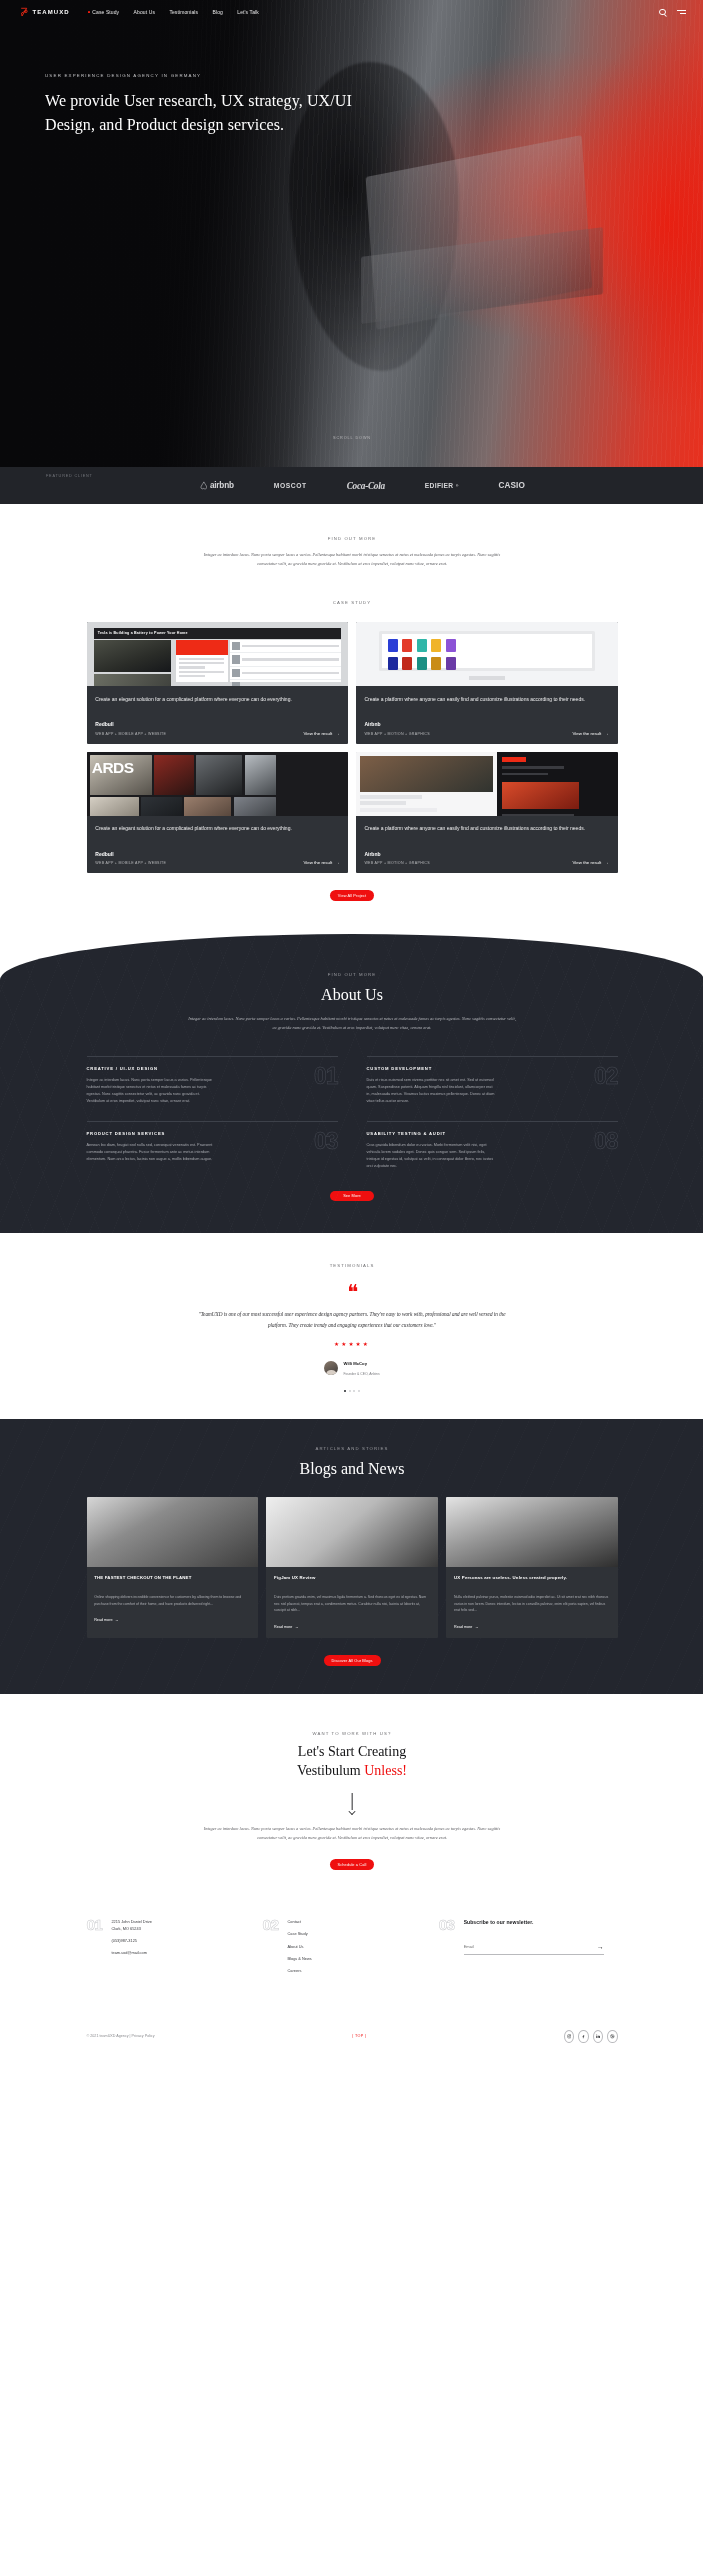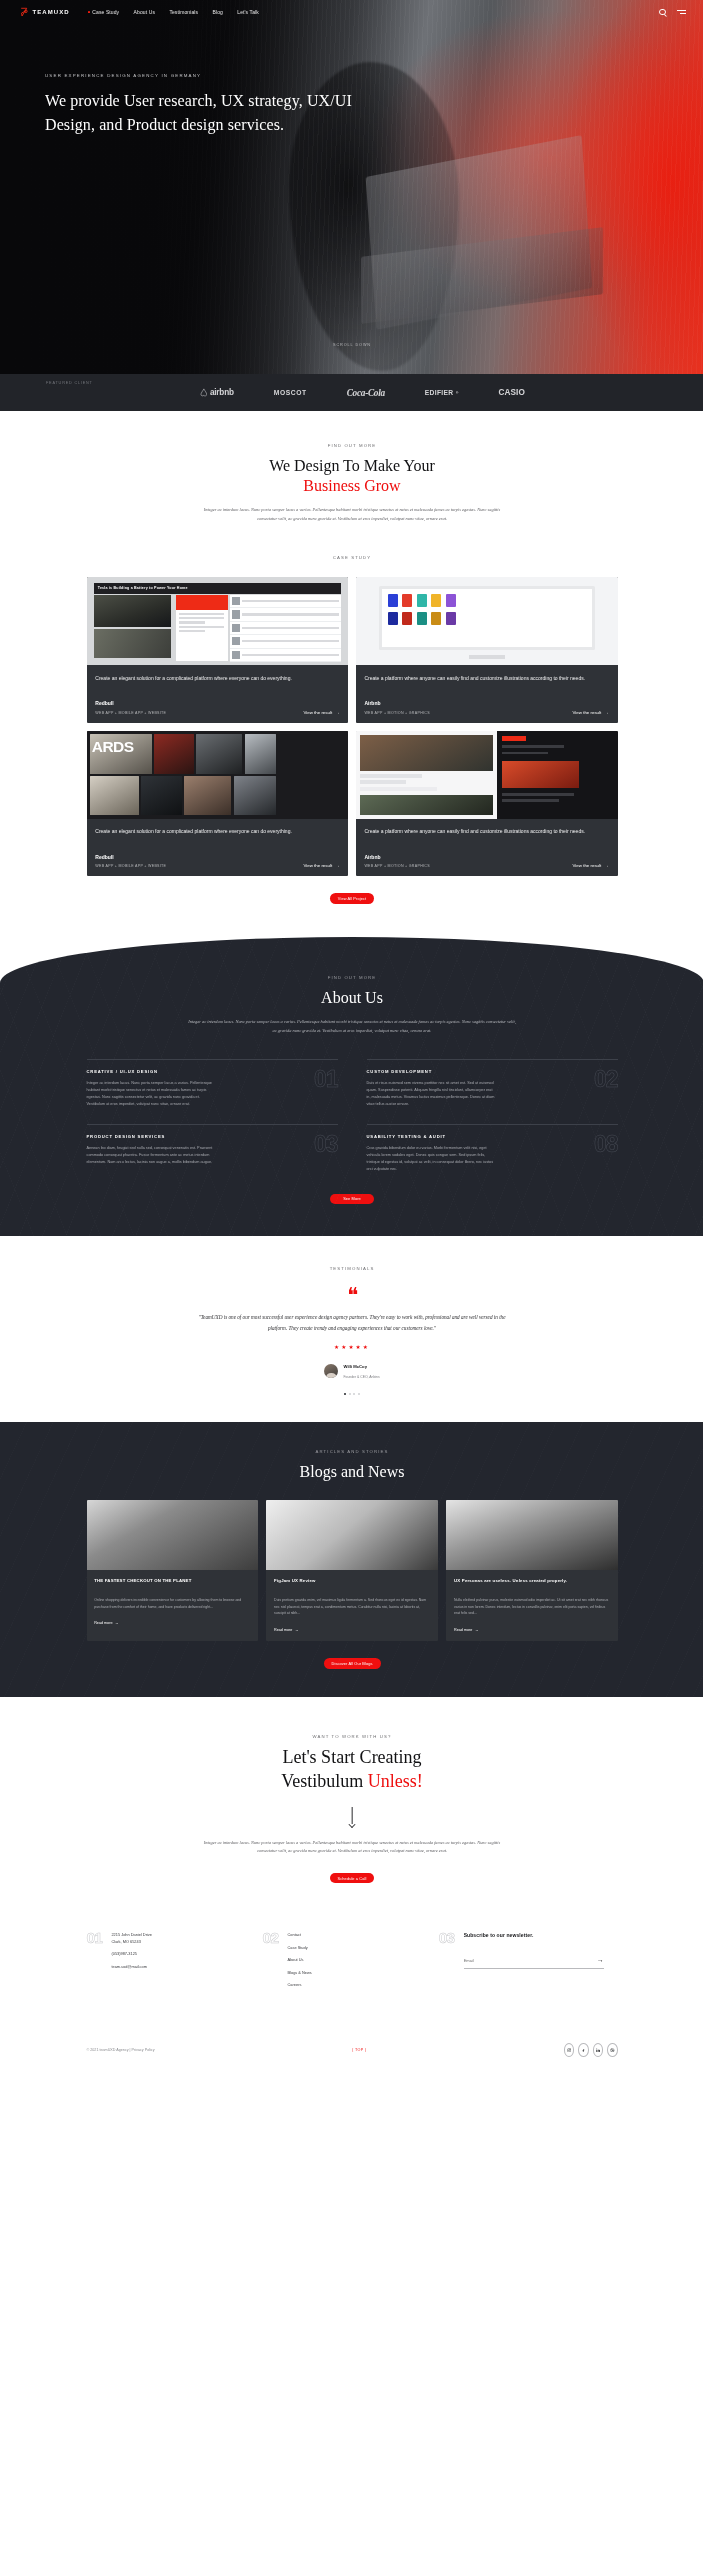--- a/index.html
+++ b/index.html
@@ -1,20 +1,20 @@
 <!DOCTYPE html>
 <html style="font-size:8.2px"><head>
 <meta charset="utf-8">
 <style>
   *{margin:0;padding:0;box-sizing:border-box}
   html,body{width:704px;background:#fff;font-family:"Liberation Sans",sans-serif;-webkit-font-smoothing:antialiased}
   body{width:704px;overflow-x:hidden}
 
   
-  .hero{position:relative;width:704px;height:374px;overflow:hidden;background:#0d0d0f}
+  .hero{position:relative;width:704px;height:467px;overflow:hidden;background:#0d0d0f}
   .hero-bg{position:absolute;inset:0;
     background:
       radial-gradient(ellipse 268px 216px at 78% 42%, rgba(255,40,20,.55), rgba(255,40,20,0) 68%),
       radial-gradient(ellipse 155px 268px at 95% 48%, rgba(230,25,12,.85), rgba(230,25,12,0) 72%),
       linear-gradient(100deg,#0a0a0c 0%,#0c0c0e 30%,#3a3c40 46%,#6e7176 56%,#55585c 64%,#7b6a6a 72%,#a8524a 82%,#d9382a 92%,#e8301e 100%);
   }
   .hero-bg2{position:absolute;inset:0;
     background:
       linear-gradient(90deg,rgba(8,8,10,1) 0%,rgba(8,8,10,.98) 22%,rgba(8,8,10,.55) 34%,rgba(8,8,10,.12) 45%,rgba(8,8,10,0) 58%),
       repeating-linear-gradient(92deg, rgba(255,255,255,.035) 0 1px, rgba(0,0,0,0) 1px 4.6px);
@@ -66,21 +66,21 @@
   .red{color:#ee0d0d}
   .sec-para{margin:10.3px auto 0;width:309px;text-align:center;font-family:"Liberation Serif",serif;font-style:italic;color:#5d5d61;font-size:4.4px;line-height:1.95}
 
   
   .design{padding:32px 0 0}
 
   
   .featured{padding:32px 0 0}
   .grid{width:531px;margin:17px auto 0;display:grid;grid-template-columns:1fr 1fr;gap:8.2px 7.2px}
   .card{background:#2f3237;border-radius:1px;overflow:hidden}
-  .card-img{height:88px;position:relative;overflow:hidden}
+  .card-img{height:64px;position:relative;overflow:hidden}
   .card-body{padding:8.2px 8.8px 7.7px}
   .card-desc{color:#f0f0f1;font-size:5px;line-height:1.62;min-height:16px}
   .card-meta{margin-top:10.8px}
   .card-client{color:#fff;font-size:5px;font-weight:700;margin-bottom:3.6px}
   .card-foot{display:flex;align-items:center;justify-content:space-between}
   .card-tags{color:#b6b7ba;font-size:3.6px;letter-spacing:0.3px}
   .card-cta{color:#fff;font-size:4.4px;display:flex;align-items:center;gap:3.1px;text-decoration:none}
 
   
   .art{position:absolute;inset:0}
@@ -157,21 +157,21 @@
   .bcard{background:#2f3237;border-radius:1px;overflow:hidden}
   .bimg{height:70px;position:relative;overflow:hidden;filter:grayscale(1)}
   .bbody{padding:7.7px 7.7px 8.8px}
   .bcard h5{color:#fff;font-size:4.3px;letter-spacing:0.2px;font-weight:700;line-height:1.55;margin-bottom:5.7px;min-height:13.4px}
   .bcard p{color:#aeb0b5;font-size:3.5px;line-height:1.88;margin-bottom:6.7px}
   .bread{color:#fff;font-size:3.7px;text-decoration:none;display:inline-flex;gap:2.6px;align-items:center}
   .blogs .btn-red{width:57px;margin-top:16.5px}
 
   
   .cta{padding:37px 0 0;text-align:center;background:#fff}
-  .cta .sec-title{font-size:18px;line-height:1.3}
+  .cta .sec-title{font-size:14px;line-height:1.3}
   .cta-arrow{margin:13.4px auto 0;width:10.3px;height:20.6px;position:relative}
   .cta-arrow .stem{position:absolute;left:50%;top:0;width:0.7px;height:17px;background:#2a2a2d;transform:translateX(-50%)}
   .cta-arrow .hd{position:absolute;left:50%;bottom:0.5px;width:4.6px;height:4.6px;border-right:0.7px solid #2a2a2d;border-bottom:0.7px solid #2a2a2d;transform:translateX(-50%) rotate(45deg)}
   .cta .sec-para{margin-top:11.3px}
 
   
   .footer{padding:48px 0 0;background:#fff}
   .fgrid{width:531px;margin:0 auto;display:grid;grid-template-columns:1fr 1fr 1.15fr;gap:20.6px}
   .fcol{display:flex;gap:9.3px}
   .fnum{font-size:15.5px;font-weight:800;color:transparent;-webkit-text-stroke:0.5px #c9cacd;line-height:.95;letter-spacing:-0.8px}
@@ -245,24 +245,20 @@
     <span class="client c-edifier">
         <span>EDIFIER</span>
         <span class="sup">®</span>
       </span>
     <span class="client c-casio">CASIO</span>
   </div>
 </section>
 
 <section class="design">
   <div class="sec-eyebrow">FIND OUT MORE</div>
-  <h2 class="sec-title">
-    <span>We Design To Make Your</span><br>
-    <span class="red">Business Grow</span>
-  </h2>
   <p class="sec-para">Integer ac interdum lacus. Nunc porta semper lacus a varius. Pellentesque habitant morbi tristique senectus et netus et malesuada fames ac turpis egestas. Nunc sagittis consectetur velit, ac gravida nunc gravida et. Vestibulum at eros imperdiet, volutpat nunc vitae, ornare erat.</p>
 </section>
 
 <section class="featured">
   <div class="sec-eyebrow">CASE STUDY</div>
 
   <div class="grid">
 
     <article class="card">
       <div class="card-img">

